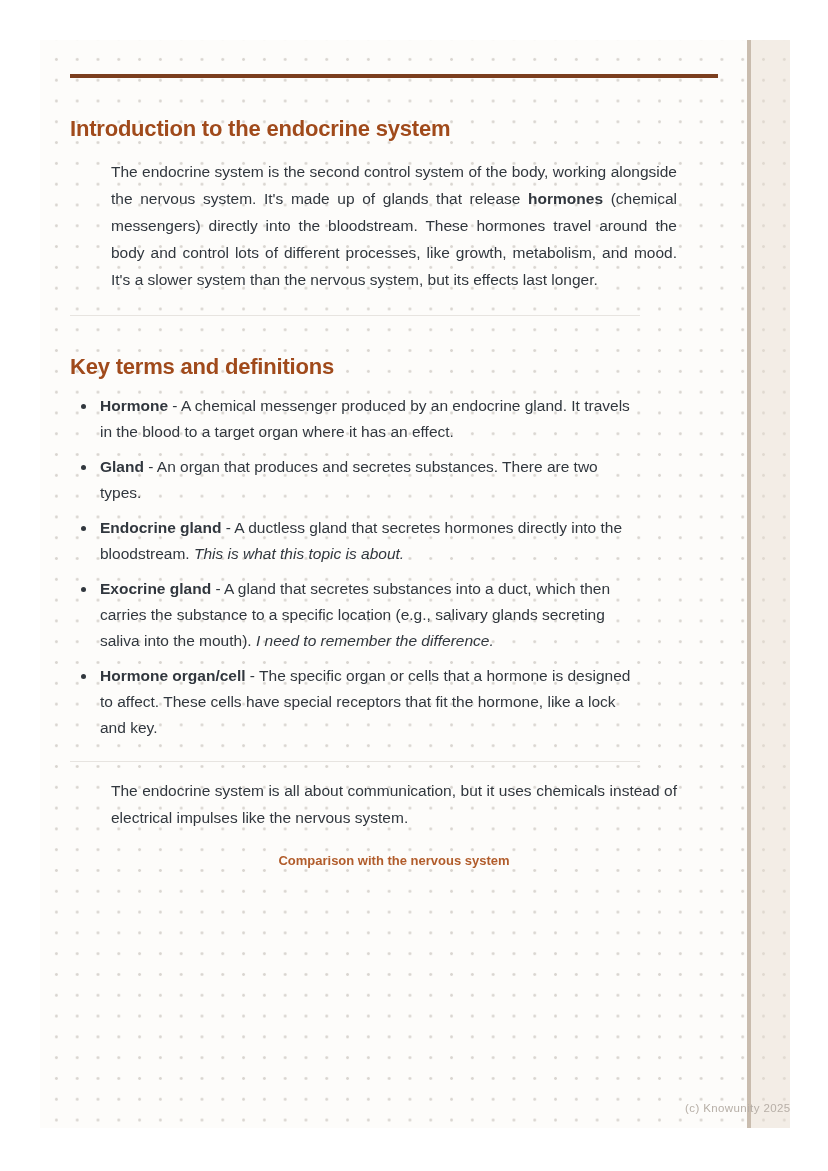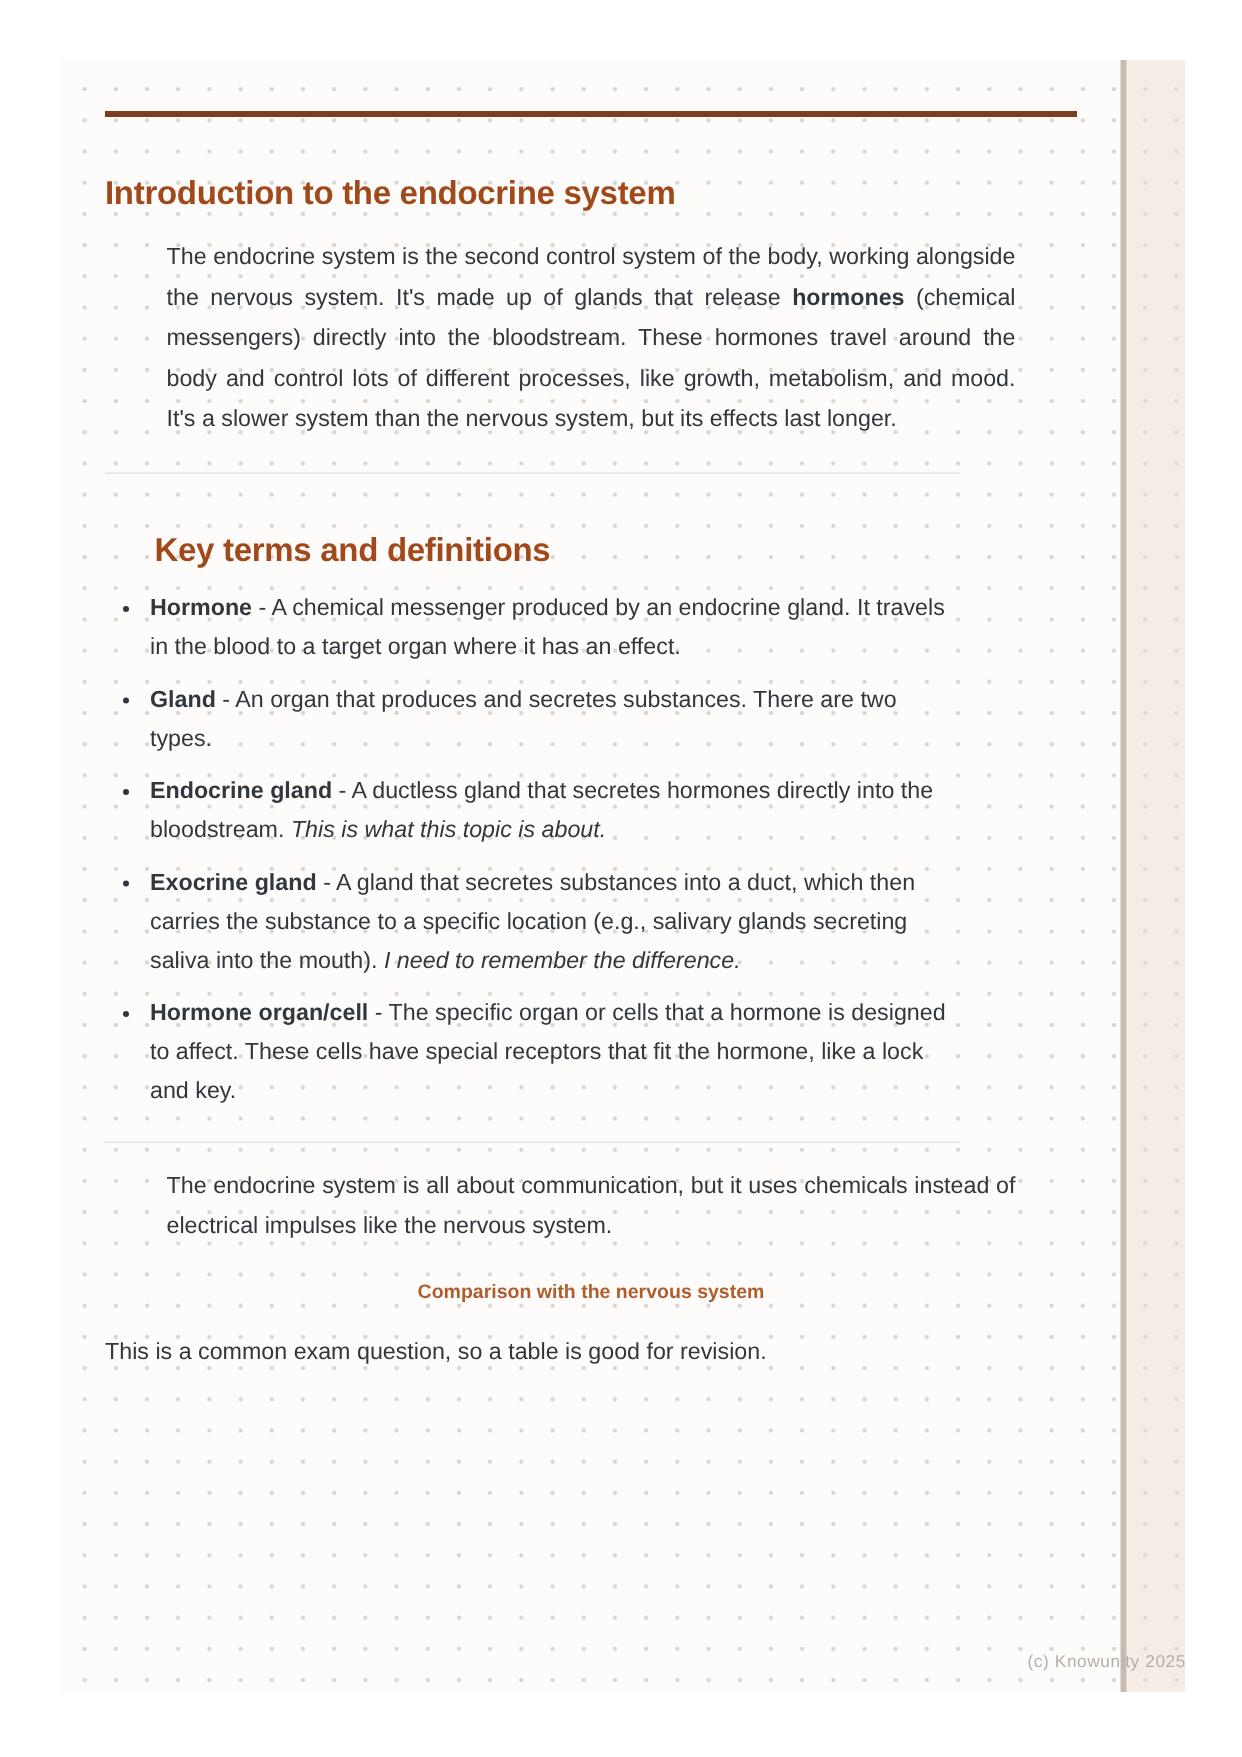--- a/index.html
+++ b/index.html
@@ -75,21 +75,21 @@
     margin-top: 15px;
   }
   p.justified { text-align: justify; margin-left: 41px; }
   .soft-divider {
     width: 570px; height: 1px;
     background: #e7e4e0;
     border: none;
     margin-top: 22px;
   }
   .divider-gap { margin-top: 20px; }
-  .heading-after-divider { margin-top: 33px; margin-left: 33px; }
+  .heading-after-divider { margin-top: 33px; }
 
   ul.term-list {
     width: 570px;
     margin-top: 12px;
     padding-left: 27px;
     list-style: disc;
   }
   ul.term-list li {
     font-size: 15.5px;
     line-height: 26px;
@@ -133,19 +133,18 @@
         <li><span class="term">Endocrine gland</span><span> - A ductless gland that secretes hormones directly into the bloodstream. </span><span class="note">This is what this topic is about.</span></li>
         <li><span class="term">Exocrine gland</span><span> - A gland that secretes substances into a duct, which then carries the substance to a specific location (e.g., salivary glands secreting saliva into the mouth). </span><span class="note">I need to remember the difference.</span></li>
         <li><span class="term">Hormone organ/cell</span><span> - The specific organ or cells that a hormone is designed to affect. These cells have special receptors that fit the hormone, like a lock and key.</span><span class="note"></span></li>
       </ul>
 
       <div class="soft-divider divider-gap"></div>
 
       <p class="body-para justified">The endocrine system is all about communication, but it uses chemicals instead of electrical impulses like the nervous system.</p>
 
       <h3 class="sub-heading">Comparison with the nervous system</h3>
-      <p class="body-para">This is a common exam question, so a table is good for revision.</p>
 
     </div>
   </div>
 
   <div class="watermark">(c) Knowunity 2025</div>
 </div>
 
 </body></html>

